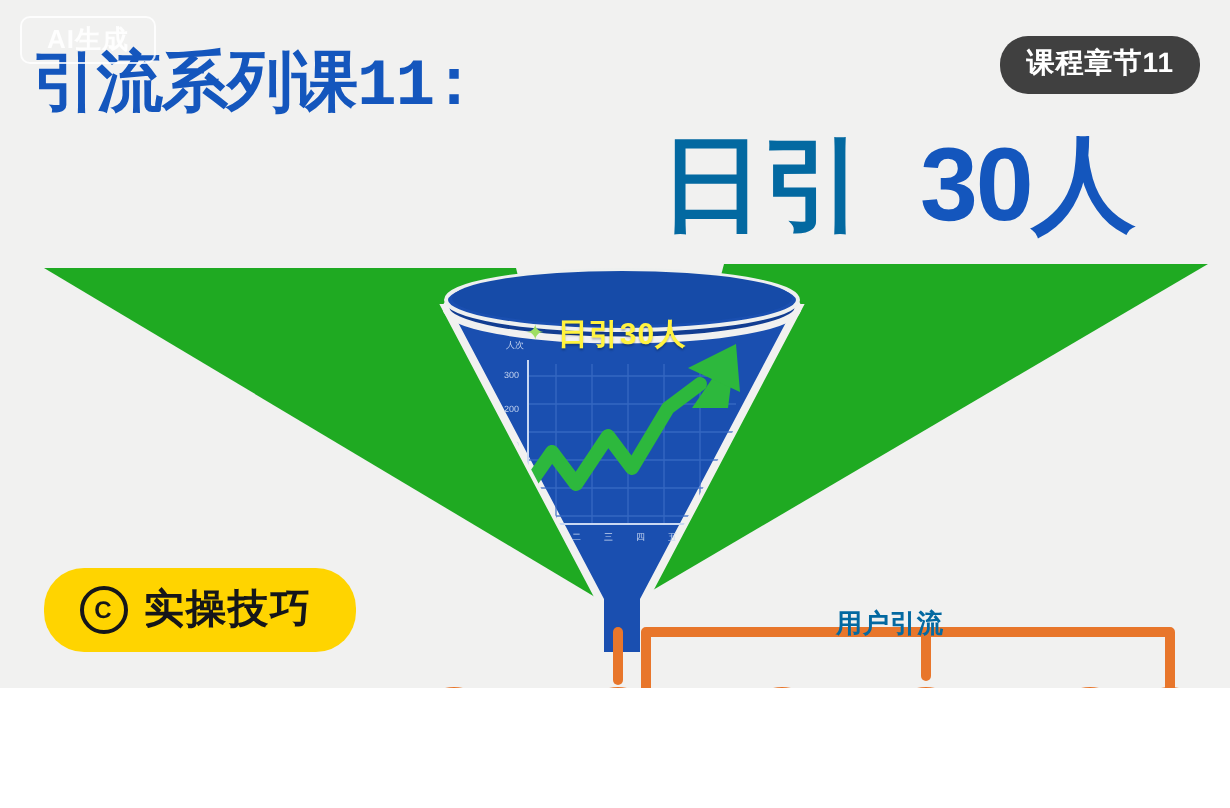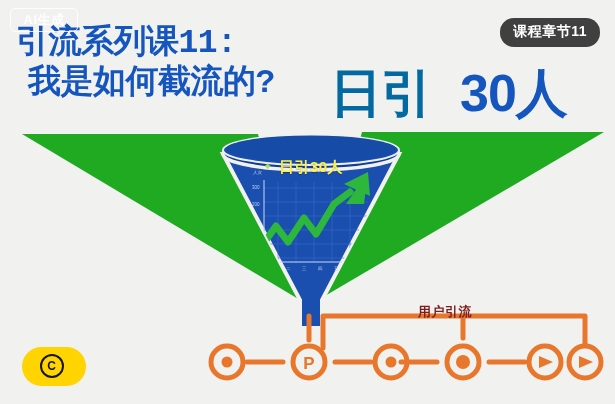--- a/index.html
+++ b/index.html
@@ -3,21 +3,21 @@
 <meta charset="utf-8">
 <style>
   html, body {
     margin: 0;
     padding: 0;
     background: #ffffff;
   }
   #poster {
     position: relative;
     width: 615px;
-    height: 404px;
+    height: 344px;
     background: #f1f1f0;
     overflow: hidden;
     font-family: "Liberation Sans", "DejaVu Sans", sans-serif;
   }
 
   
   .watermark {
     position: absolute;
     left: 10px;
     top: 8px;
@@ -165,42 +165,41 @@
     top: 296px;
     width: 410px;
     height: 95px;
     z-index: 18;
   }
   .flow-label {
     position: absolute;
     left: 418px;
     top: 303px;
     z-index: 22;
-    color: #7f1d1d;
+    color: #0369a1;
     font-size: 13px;
     font-weight: bold;
     letter-spacing: 0.5px;
     white-space: nowrap;
   }
 </style>
 </head>
 <body>
 
 <div id="poster">
 
   <svg class="vshape" viewBox="0 0 615 404" preserveAspectRatio="none">
     <polygon points="22,134 258,134 300,300 22,134" fill="#1faa22"></polygon>
     <polygon points="604,132 362,132 318,300 604,132" fill="#1faa22"></polygon>
   </svg>
 
   <div class="watermark">AI生成</div>
 
   <div class="title-block">
     <div class="title-line1">引流系列课11:</div>
-    <div class="title-line2">我是如何截流的?</div>
   </div>
 
   <div class="headline">
     <span class="hl-green">日引</span><span class="hl-blue">30人</span>
   </div>
 
   <div class="chapter-badge">课程章节11</div>
 
   <div class="funnel-wrap">
     <svg width="186" height="200" viewBox="0 0 186 200">
@@ -307,15 +306,16 @@
     </g>
 
     <g>
       <circle cx="380" cy="66" r="16" fill="none" stroke="#e8762b" stroke-width="5"></circle>
       <polygon points="374,60 388,66 374,72" fill="#e8762b"></polygon>
     </g>
   </svg>
 
   <div class="practice-badge">
     <span class="copy-mark">C</span>
+    <span>实操技巧</span>
   </div>
 
 </div>
 
 </body></html>

